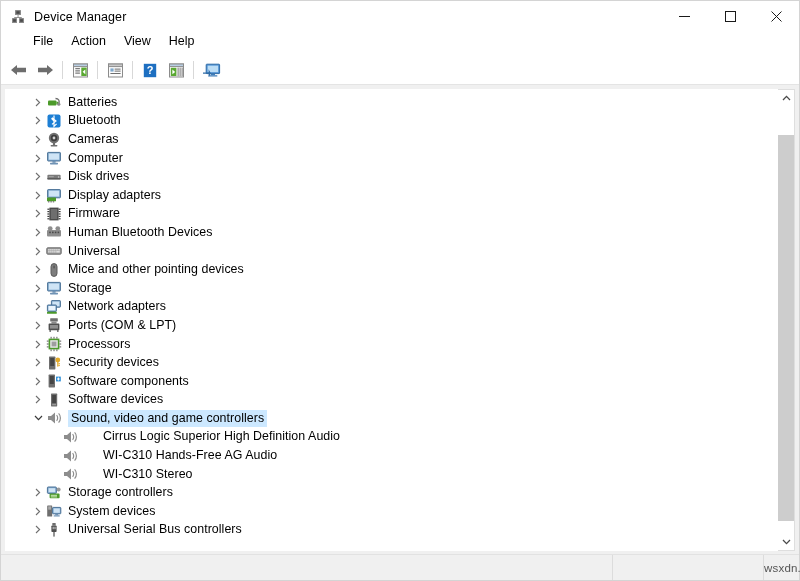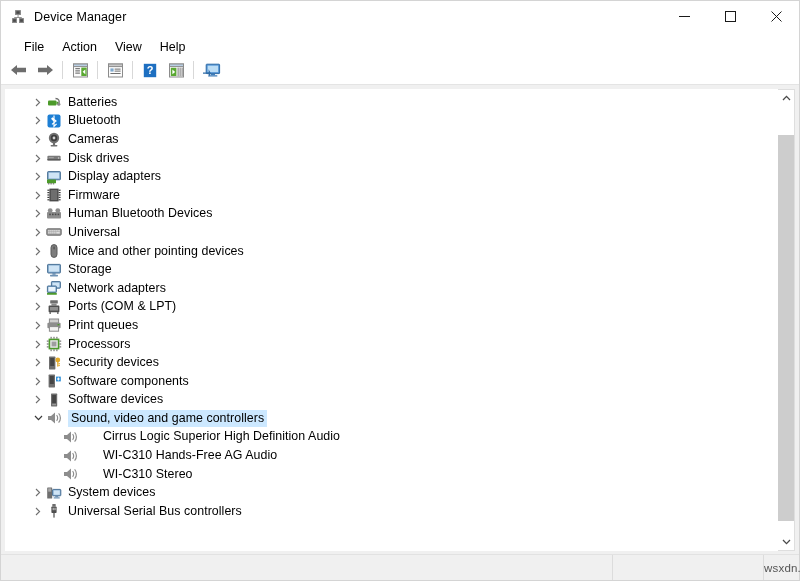--- a/index.html
+++ b/index.html
@@ -41,22 +41,22 @@
     width: 46px; height: 31px;
     display: flex; align-items: center; justify-content: center;
     color: #000;
   }
   .win-btn svg { display: block; }
 
   
   .menubar {
     height: 24px; flex: 0 0 24px;
     background: #ffffff;
-    display: flex; align-items: flex-end;
-    padding-left: 14px;
+    display: flex; align-items: flex-start;
+    padding-left: 23px;
   }
   .menu-item {
     font-size: 12.5px; color: #000;
     padding: 2px 9px;
   }
 
   
   .toolbar {
     height: 29px; flex: 0 0 29px;
     background: #ffffff;
@@ -318,20 +318,34 @@
               </svg></span>
             <span class="lbl">Cameras</span>
           </div>
           <div class="row lvl0">
             <span class="chev">
               <svg width="8" height="9" viewBox="0 0 8 9">
                 <path d="M2 1 L5.6 4.5 L2 8" stroke="#6f6f6f" stroke-width="1.1" fill="none"></path>
               </svg>
             </span>
             <span class="ico"><svg width="16" height="16" viewBox="0 0 16 16">
+                <rect x="1.6" y="2.4" width="12.8" height="8.6" rx="0.6" fill="#7fa8cd" stroke="#4a7196"></rect>
+                <rect x="2.8" y="3.5" width="10.4" height="6.2" fill="#cfe4f5"></rect>
+                <rect x="6.4" y="11" width="3.2" height="1.8" fill="#6f92b4"></rect>
+                <rect x="4" y="12.8" width="8" height="1.6" rx="0.6" fill="#6f92b4"></rect>
+              </svg></span>
+            <span class="lbl">Computer</span>
+          </div>
+          <div class="row lvl0">
+            <span class="chev">
+              <svg width="8" height="9" viewBox="0 0 8 9">
+                <path d="M2 1 L5.6 4.5 L2 8" stroke="#6f6f6f" stroke-width="1.1" fill="none"></path>
+              </svg>
+            </span>
+            <span class="ico"><svg width="16" height="16" viewBox="0 0 16 16">
                 <rect x="1.4" y="5.8" width="13.2" height="4.6" rx="1" fill="#7a7a7a"></rect>
                 <rect x="1.4" y="9" width="13.2" height="1.4" fill="#5a5a5a"></rect>
                 <circle cx="12.6" cy="8" r="0.8" fill="#cfcfcf"></circle>
                 <rect x="2.8" y="7.2" width="5" height="1" fill="#a8a8a8"></rect>
               </svg></span>
             <span class="lbl">Disk drives</span>
           </div>
           <div class="row lvl0">
             <span class="chev">
               <svg width="8" height="9" viewBox="0 0 8 9">
@@ -458,34 +472,20 @@
             </span>
             <span class="ico"><svg width="16" height="16" viewBox="0 0 16 16">
                 <rect x="4.2" y="1.2" width="7.6" height="3.4" rx="0.5" fill="#6e6e6e"></rect>
                 <rect x="5.4" y="4.6" width="5.2" height="2" fill="#8a8a8a"></rect>
                 <rect x="2.6" y="6.6" width="10.8" height="6.6" rx="0.8" fill="#4f4f4f"></rect>
                 <rect x="4" y="8" width="8" height="3.6" fill="#8f8f8f"></rect>
                 <rect x="3.4" y="13.2" width="1.6" height="1.6" fill="#5a5a5a"></rect>
                 <rect x="11" y="13.2" width="1.6" height="1.6" fill="#5a5a5a"></rect>
               </svg></span>
             <span class="lbl">Ports (COM &amp; LPT)</span>
-          </div>
-          <div class="row lvl0">
-            <span class="chev">
-              <svg width="8" height="9" viewBox="0 0 8 9">
-                <path d="M2 1 L5.6 4.5 L2 8" stroke="#6f6f6f" stroke-width="1.1" fill="none"></path>
-              </svg>
-            </span>
-            <span class="ico"><svg width="16" height="16" viewBox="0 0 16 16">
-                <rect x="3.4" y="2" width="9.2" height="4" fill="#cfcfcf" stroke="#8a8a8a"></rect>
-                <rect x="1.4" y="5.8" width="13.2" height="5.4" rx="1" fill="#8d8d8d"></rect>
-                <rect x="3.4" y="9.6" width="9.2" height="4.6" fill="#f2f2f2" stroke="#8a8a8a"></rect>
-                <rect x="11.6" y="7" width="1.8" height="1.4" fill="#4c9a2a"></rect>
-              </svg></span>
-            <span class="lbl">Print queues</span>
           </div>
           <div class="row lvl0">
             <span class="chev">
               <svg width="8" height="9" viewBox="0 0 8 9">
                 <path d="M2 1 L5.6 4.5 L2 8" stroke="#6f6f6f" stroke-width="1.1" fill="none"></path>
               </svg>
             </span>
             <span class="ico"><svg width="16" height="16" viewBox="0 0 16 16">
                 <rect x="2.6" y="2.6" width="10.8" height="10.8" fill="#4c9a2a"></rect>
                 <rect x="4.2" y="4.2" width="7.6" height="7.6" fill="#e8e8e8"></rect>
@@ -585,20 +585,36 @@
               </svg></span>
             <span class="lbl">WI-C310 Stereo</span>
           </div>
           <div class="row lvl0">
             <span class="chev">
               <svg width="8" height="9" viewBox="0 0 8 9">
                 <path d="M2 1 L5.6 4.5 L2 8" stroke="#6f6f6f" stroke-width="1.1" fill="none"></path>
               </svg>
             </span>
             <span class="ico"><svg width="16" height="16" viewBox="0 0 16 16">
+                <rect x="1.4" y="2" width="9" height="6.4" rx="0.8" fill="#7fa8cd" stroke="#4a7196"></rect>
+                <rect x="2.6" y="3.2" width="6.6" height="4" fill="#cfe4f5"></rect>
+                <rect x="3.6" y="8.6" width="10" height="4.6" rx="0.8" fill="#4c9a2a"></rect>
+                <rect x="4.8" y="9.8" width="6.2" height="1" fill="#cfe9bc"></rect>
+                <rect x="4.8" y="11.4" width="6.2" height="1" fill="#cfe9bc"></rect>
+                <circle cx="12.6" cy="4.6" r="2" fill="#9a9a9a"></circle>
+              </svg></span>
+            <span class="lbl">Storage controllers</span>
+          </div>
+          <div class="row lvl0">
+            <span class="chev">
+              <svg width="8" height="9" viewBox="0 0 8 9">
+                <path d="M2 1 L5.6 4.5 L2 8" stroke="#6f6f6f" stroke-width="1.1" fill="none"></path>
+              </svg>
+            </span>
+            <span class="ico"><svg width="16" height="16" viewBox="0 0 16 16">
                 <rect x="1.2" y="2.4" width="5" height="11.2" rx="0.6" fill="#6e6e6e"></rect>
                 <rect x="2.2" y="3.6" width="3" height="1" fill="#cfcfcf"></rect>
                 <rect x="2.2" y="5.4" width="3" height="1" fill="#cfcfcf"></rect>
                 <rect x="6.6" y="4.4" width="8.2" height="6.4" rx="0.6" fill="#7fa8cd" stroke="#4a7196"></rect>
                 <rect x="7.6" y="5.4" width="6.2" height="4.4" fill="#cfe4f5"></rect>
                 <rect x="9.2" y="10.8" width="3" height="1.4" fill="#6f92b4"></rect>
                 <rect x="7.6" y="12.2" width="6.2" height="1.4" rx="0.5" fill="#6f92b4"></rect>
               </svg></span>
             <span class="lbl">System devices</span>
           </div>

